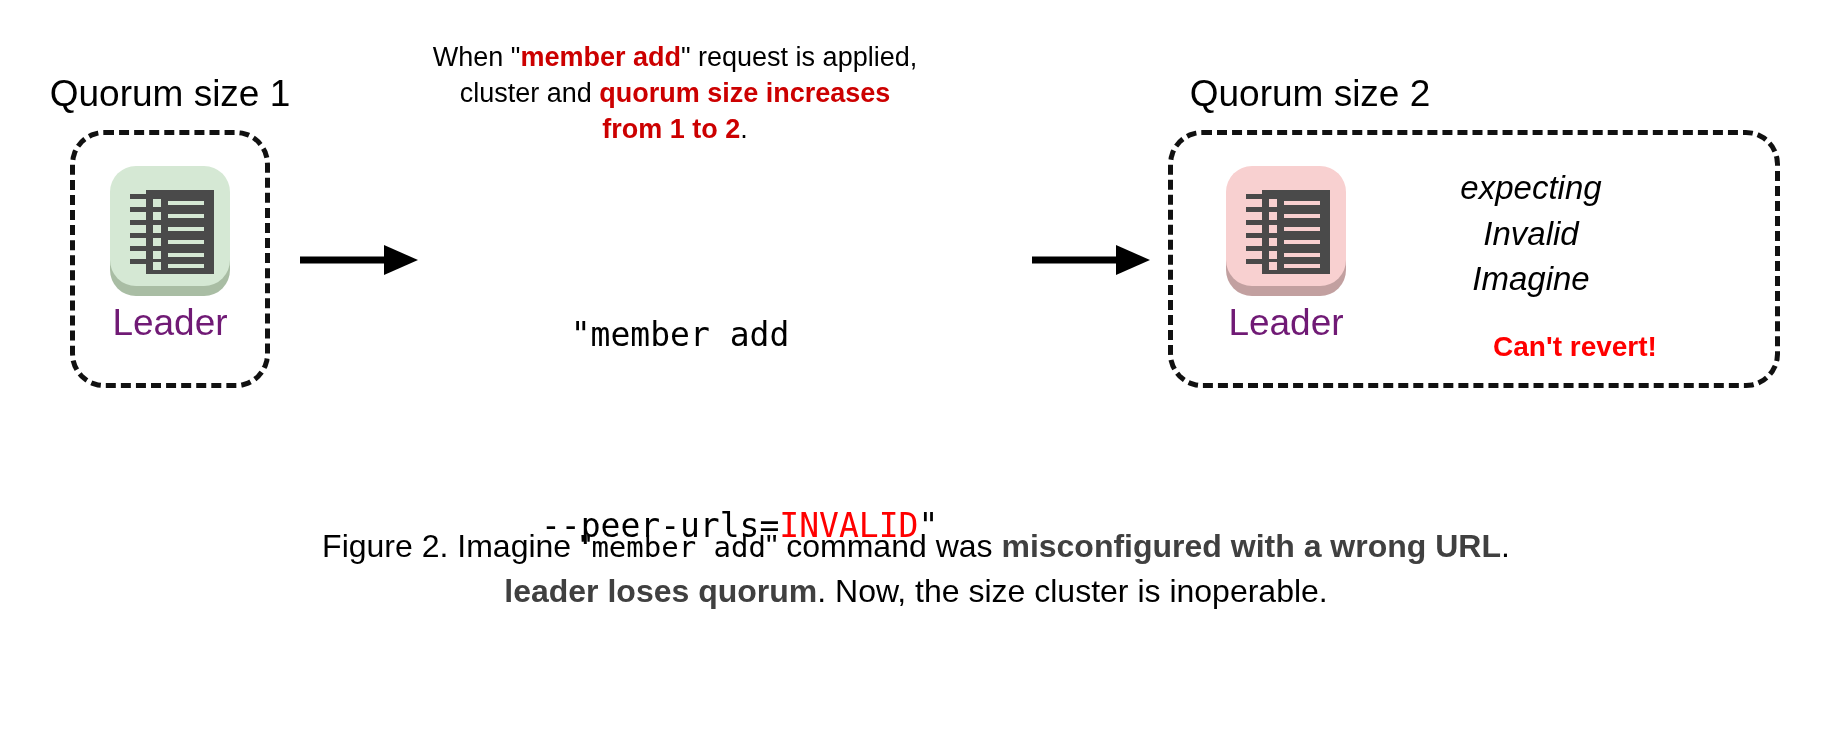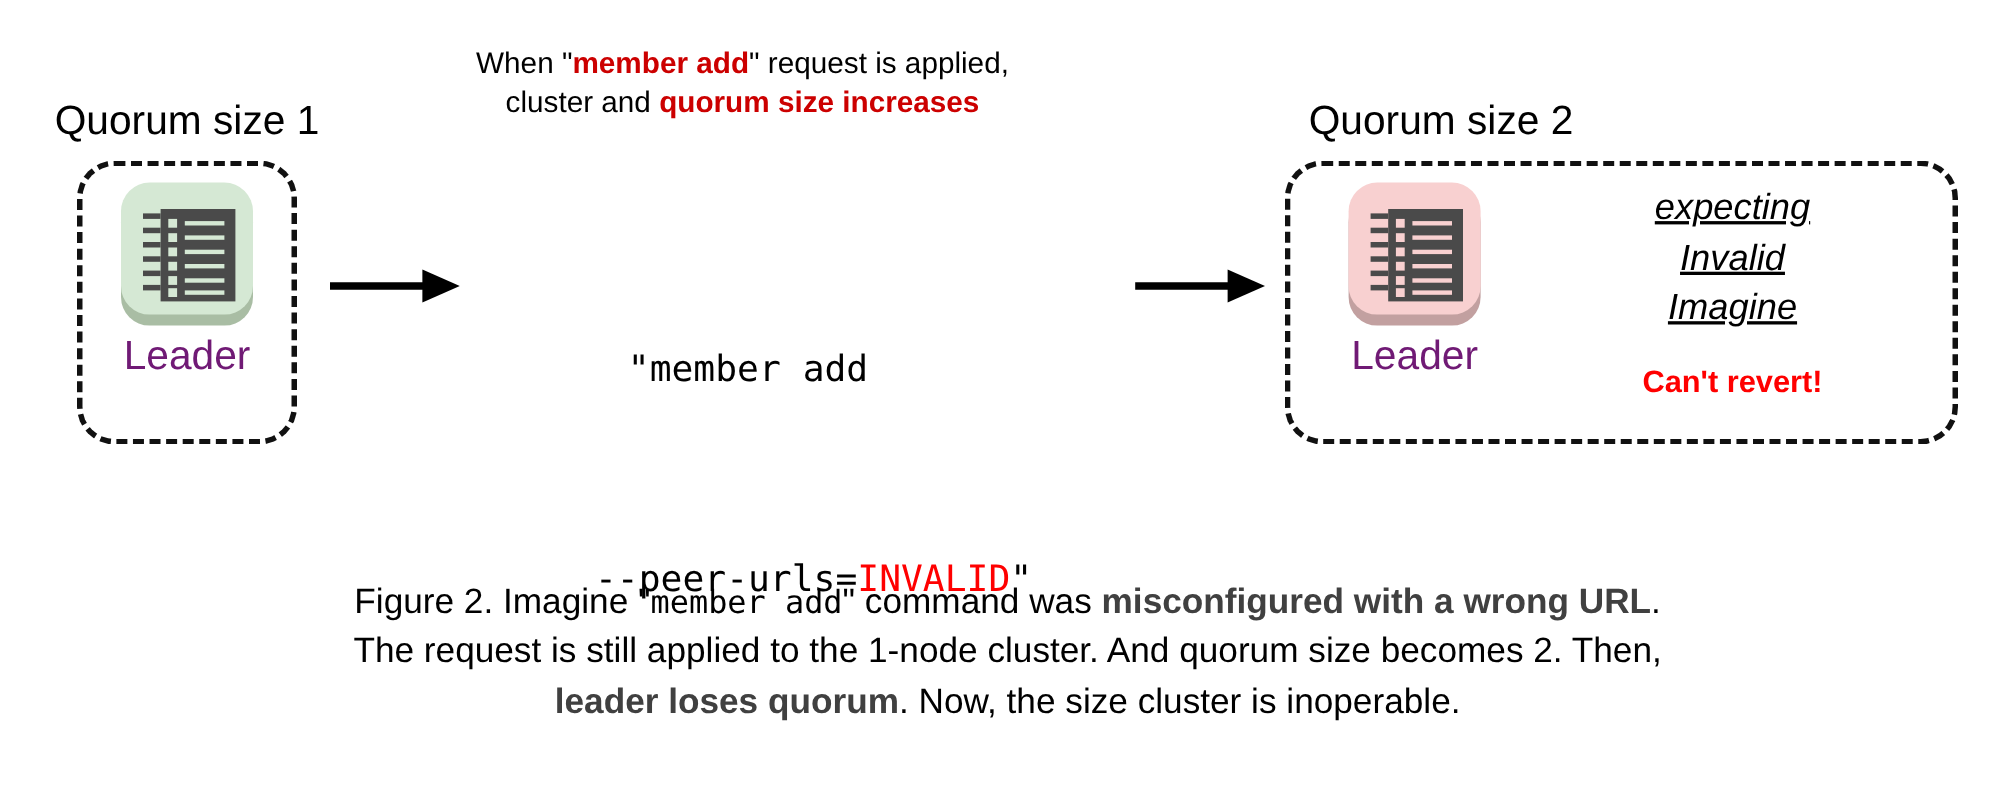--- a/index.html
+++ b/index.html
@@ -16,21 +16,21 @@
     position: relative;
   }
 
   .stage {
     position: relative;
     width: 1832px;
     height: 738px;
   }
 
   
-  .abs { position: absolute; margin-top: 16px; }
+  .abs { position: absolute; }
 
   
   .cluster-title {
     font-size: 37px;
     font-weight: 400;
     color: #000;
     text-align: center;
     white-space: nowrap;
     line-height: 1;
   }
@@ -230,20 +230,23 @@
     </svg>
   </div>
 
   <div class="top-note" style="left:390px; top:40px; width:570px;">
     <div>
       <span>When "</span><b>member add</b><span>" request is applied,</span>
     </div>
     <div>
       <span>cluster and </span><b>quorum size increases</b>
     </div>
+    <div>
+      <b>from 1 to 2</b><span>.</span>
+    </div>
   </div>
 
   <div class="command" style="left:420px; top:215px; width:520px;">
     <div>"member add</div>
     <div>
       <span>--peer-urls=</span><span class="inv">INVALID</span><span>"</span>
     </div>
   </div>
 
   <div class="arrow" style="left:1030px; top:240px;">
@@ -283,31 +286,30 @@
             <div class="rack-line" style="top:63px; background:#f8d0d0;"></div>
             <div class="rack-dot" style="left:7px;  top:72px; background:#f8d0d0;"></div>
             <div class="rack-line" style="top:74px; background:#f8d0d0;"></div>
           </div>
         </div>
       </div>
     </div>
     <div class="node-label">Leader</div>
   </div>
 
-  <div class="status" style="left:1420px; top:165px; width:310px;text-decoration:underline;">
+  <div class="status" style="left:1376px; top:165px; width:310px;">
     <div>expecting</div>
     <div>Invalid</div>
     <div>Imagine</div>
   </div>
 
   <div class="status-warn" style="left:1420px; top:333px; width:310px;">Can't revert!</div>
 
   <div class="caption" style="top:524px;">
     <div>
       <span class="fig">Figure 2.</span><span> Imagine "</span><span class="mono">member add</span><span>" command was </span><span class="hot">misconfigured with a wrong URL</span><span>.</span>
     </div>
-    <div>The request is still applied to the 1-node cluster. And quorum size becomes 2. Then,</div>
     <div>
       <span class="hot">leader loses quorum</span><span>. Now, the size cluster is inoperable.</span>
     </div>
   </div>
 
 </div>
 
 </body></html>

